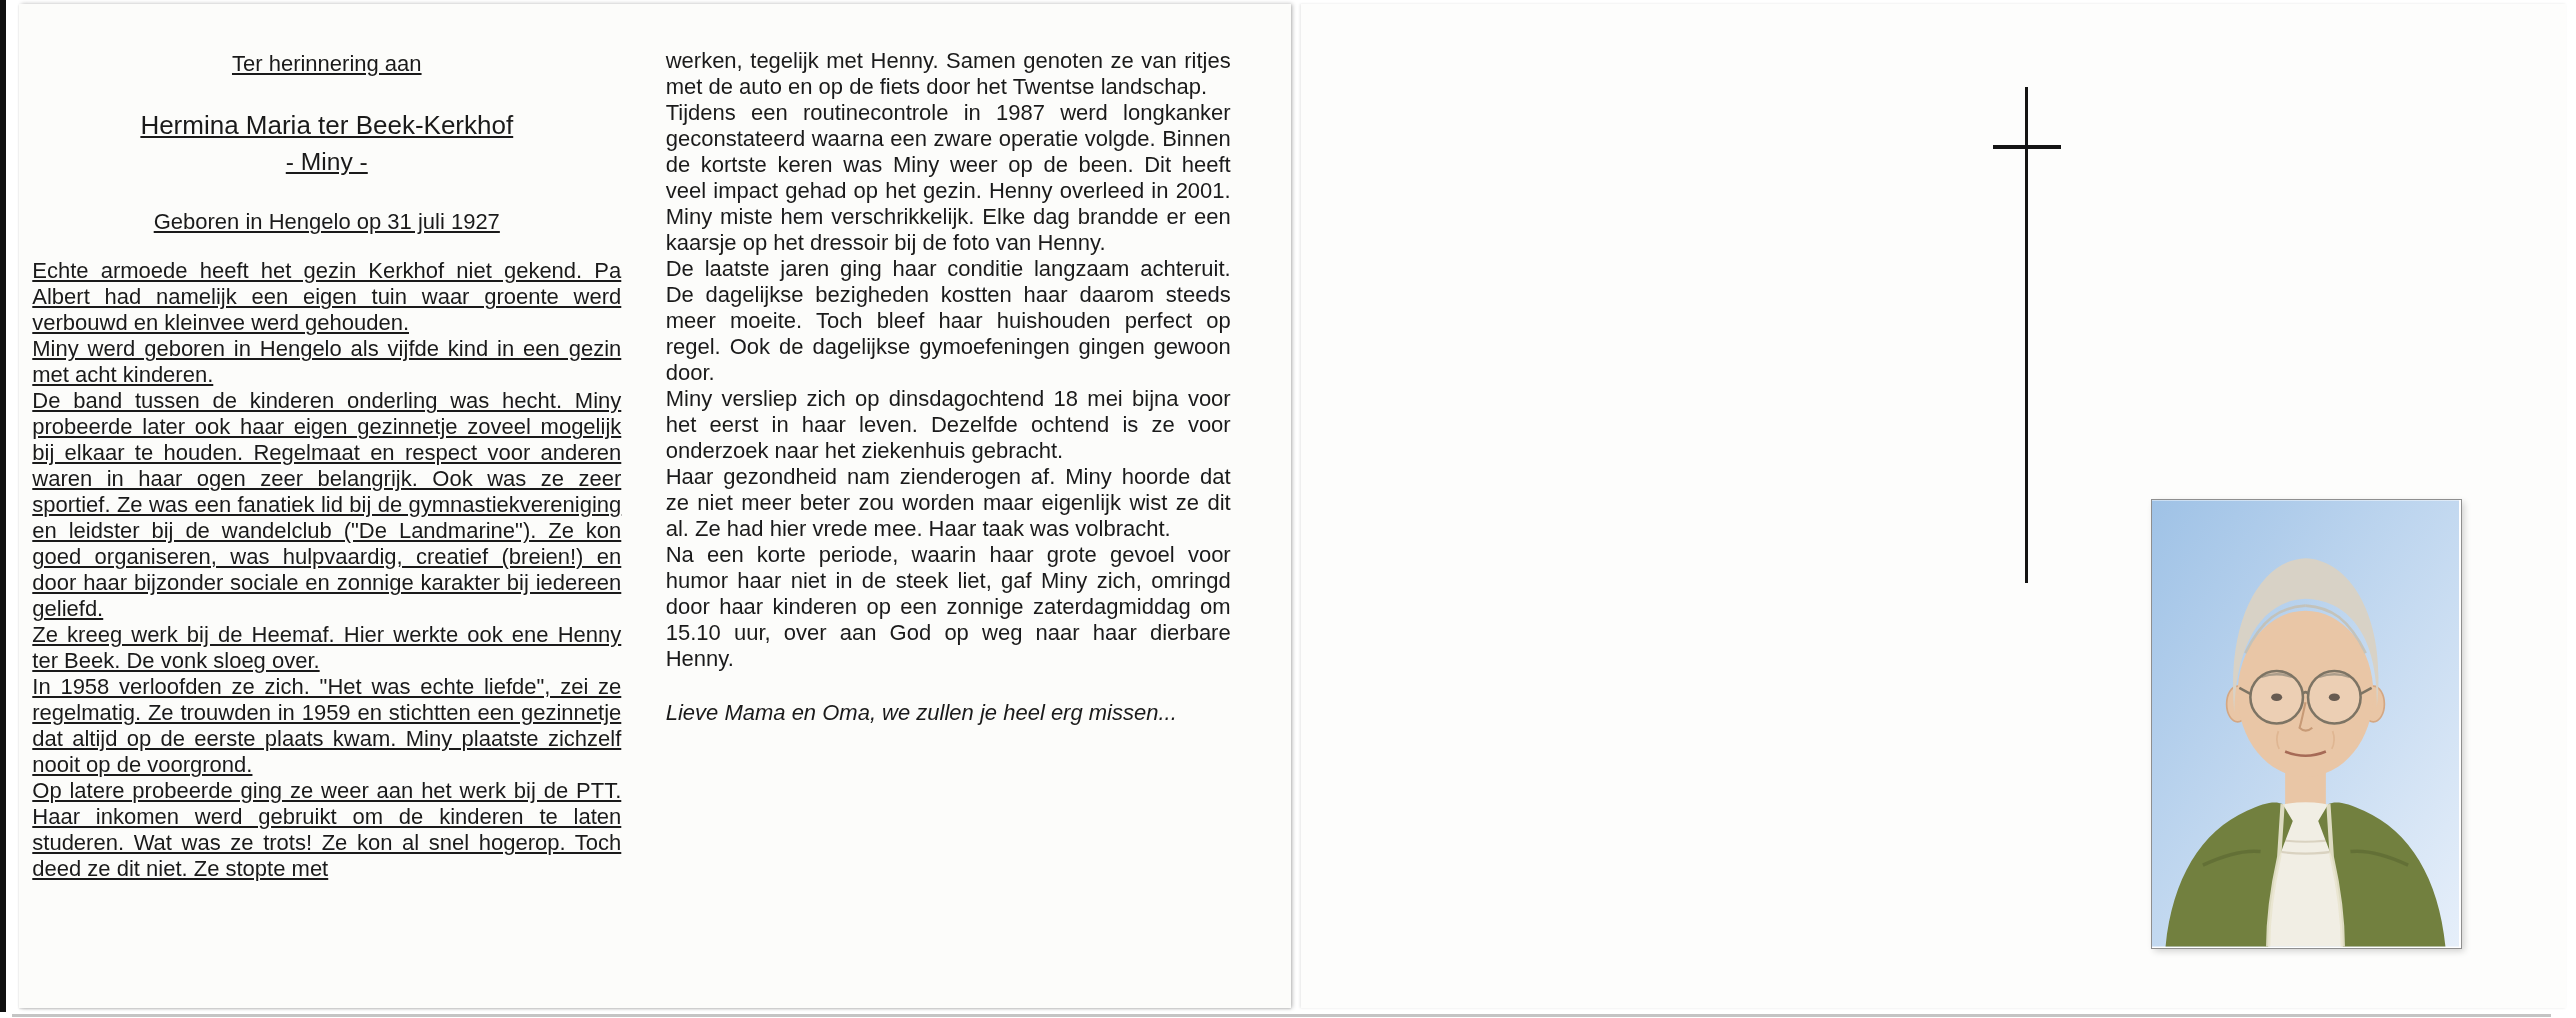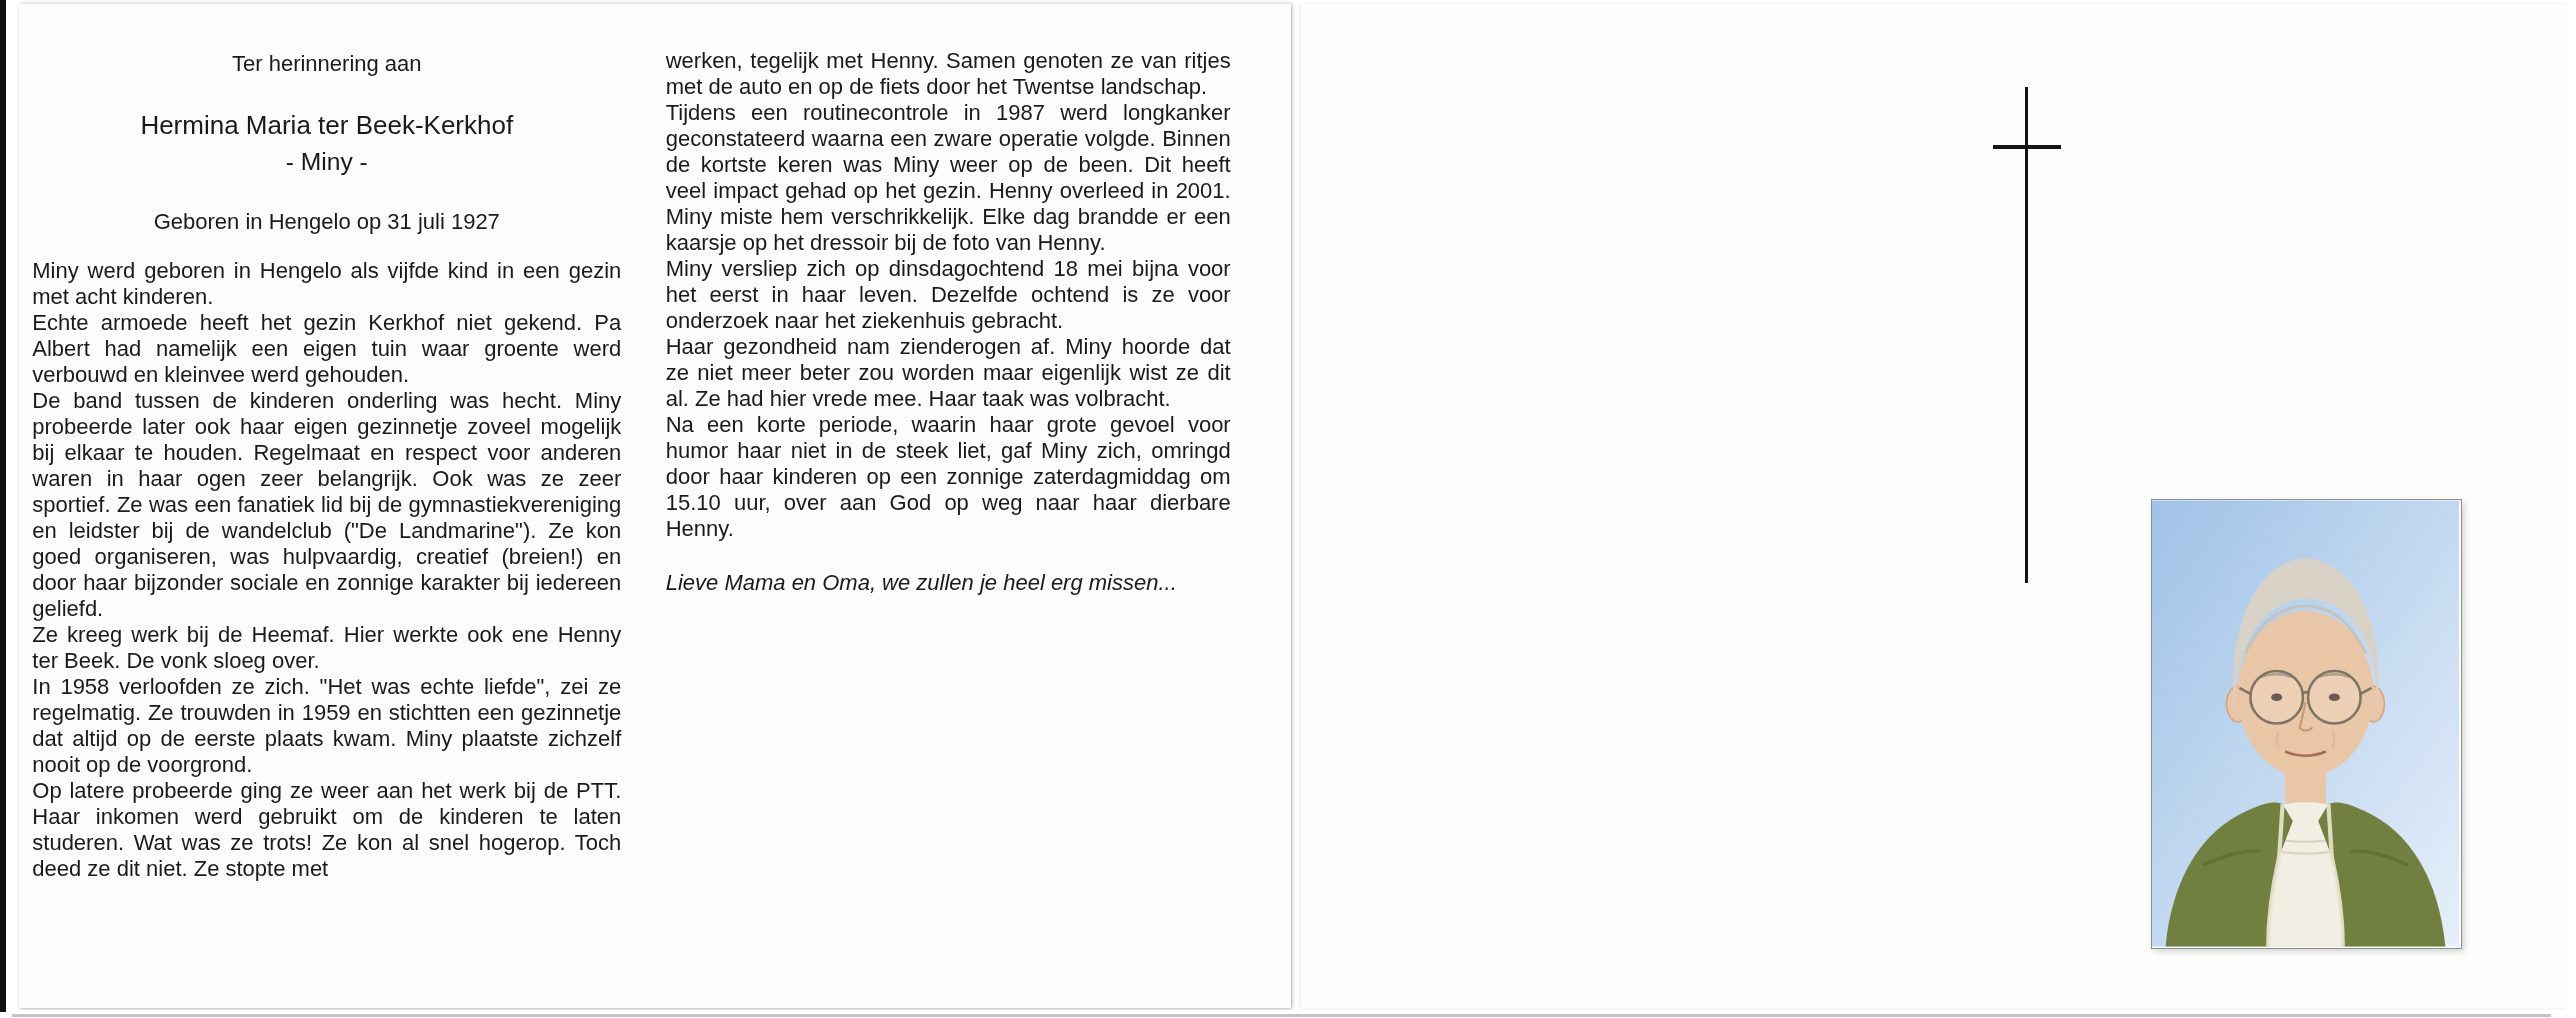--- a/index.html
+++ b/index.html
@@ -26,21 +26,21 @@
   .panel{position:absolute;top:4.2px;height:1004px;}
   .panel-left{
     left:18.7px;width:1272px;background:var(--paper);
     box-shadow:1.7px 0 4.2px rgba(0,0,0,0.28),0 0.8px 1.7px rgba(0,0,0,0.12);
   }
   .panel-right{
     left:1301px;width:1265px;background:#fdfdfc;
     box-shadow:-0.8px 0 2.5px rgba(0,0,0,0.10);
   }
   .col{position:absolute;top:0;}
-  .col1{left:13.6px;width:589px;}
+  .col1{left:13.6px;width:589px;text-decoration:underline;}
   .col2{left:647px;width:565px;}
   .card-header{text-align:center;padding-top:46px;}
   .dedication{font-size:22px;line-height:28px;margin:0 0 31px;}
   .name{font-size:26px;line-height:32px;margin:0;}
   .nickname{font-size:24.6px;line-height:31px;margin:5.1px 0 0;}
   .dates{font-size:22px;line-height:28px;margin:14px;}
   .dates-first{margin-top:31px;}
   .body-text{font-size:22px;line-height:26px;text-align:justify;}
   .body-text p{margin:0;}
   .col1 .body-text{margin-top:22px;}
@@ -65,33 +65,34 @@
 <div class="panel panel-left">
 
   <div class="col col1">
     <div class="card-header">
       <p class="dedication">Ter herinnering aan</p>
       <p class="name">Hermina Maria ter Beek-Kerkhof</p>
       <p class="nickname">- Miny -</p>
       <p class="dates dates-first">Geboren in Hengelo op 31 juli 1927</p>
     </div>
     <div class="body-text">
+        <p>Echte armoede heeft het gezin Kerkhof niet gekend. Pa Albert had namelijk een eigen tuin waar groente werd verbouwd en kleinvee werd gehouden.</p>
         <p>Miny werd geboren in Hengelo als vijfde kind in een gezin met acht kinderen.</p>
-        <p>Echte armoede heeft het gezin Kerkhof niet gekend. Pa Albert had namelijk een eigen tuin waar groente werd verbouwd en kleinvee werd gehouden.</p>
         <p>De band tussen de kinderen onderling was hecht. Miny probeerde later ook haar eigen gezinnetje zoveel mogelijk bij elkaar te houden. Regelmaat en respect voor anderen waren in haar ogen zeer belangrijk. Ook was ze zeer sportief. Ze was een fanatiek lid bij de gymnastiekvereniging en leidster bij de wandelclub ("De Landmarine"). Ze kon goed organiseren, was hulpvaardig, creatief (breien!) en door haar bijzonder sociale en zonnige karakter bij iedereen geliefd.</p>
         <p>Ze kreeg werk bij de Heemaf. Hier werkte ook ene Henny ter Beek. De vonk sloeg over.</p>
         <p>In 1958 verloofden ze zich. "Het was echte liefde", zei ze regelmatig. Ze trouwden in 1959 en stichtten een gezinnetje dat altijd op de eerste plaats kwam. Miny plaatste zichzelf nooit op de voorgrond.</p>
         <p>Op latere probeerde ging ze weer aan het werk bij de PTT. Haar inkomen werd gebruikt om de kinderen te laten studeren. Wat was ze trots! Ze kon al snel hogerop. Toch deed ze dit niet. Ze stopte met</p>
       </div>
   </div>
 
   <div class="col col2">
     <div class="body-text">
         <p>werken, tegelijk met Henny. Samen genoten ze van ritjes met de auto en op de fiets door het Twentse landschap.</p>
         <p>Tijdens een routinecontrole in 1987 werd longkanker geconstateerd waarna een zware operatie volgde. Binnen de kortste keren was Miny weer op de been. Dit heeft veel impact gehad op het gezin. Henny overleed in 2001. Miny miste hem verschrikkelijk. Elke dag brandde er een kaarsje op het dressoir bij de foto van Henny.</p>
+        <p>De laatste jaren ging haar conditie langzaam achteruit. De dagelijkse bezigheden kostten haar daarom steeds meer moeite. Toch bleef haar huishouden perfect op regel. Ook de dagelijkse gymoefeningen gingen gewoon door.</p>
         <p>Miny versliep zich op dinsdagochtend 18 mei bijna voor het eerst in haar leven. Dezelfde ochtend is ze voor onderzoek naar het ziekenhuis gebracht.</p>
         <p>Haar gezondheid nam zienderogen af. Miny hoorde dat ze niet meer beter zou worden maar eigenlijk wist ze dit al. Ze had hier vrede mee. Haar taak was volbracht.</p>
         <p>Na een korte periode, waarin haar grote gevoel voor humor haar niet in de steek liet, gaf Miny zich, omringd door haar kinderen op een zonnige zaterdagmiddag om 15.10 uur, over aan God op weg naar haar dierbare Henny.</p>
       </div>
     <p class="closing">Lieve Mama en Oma, we zullen je heel erg missen...</p>
   </div>
 
 </div>
 
 <div class="panel panel-right">

